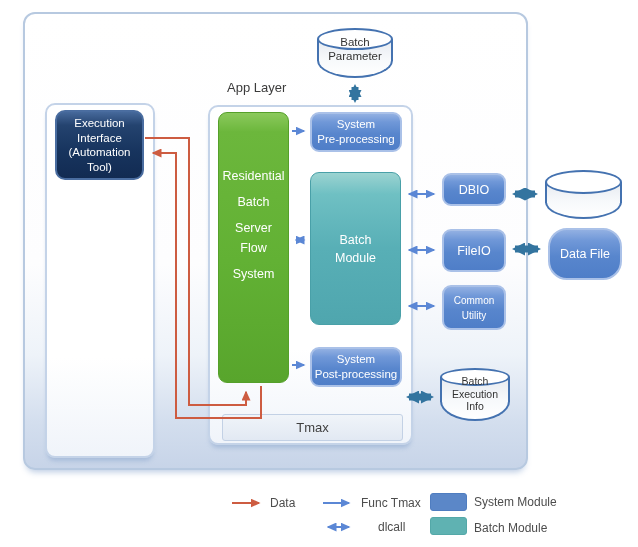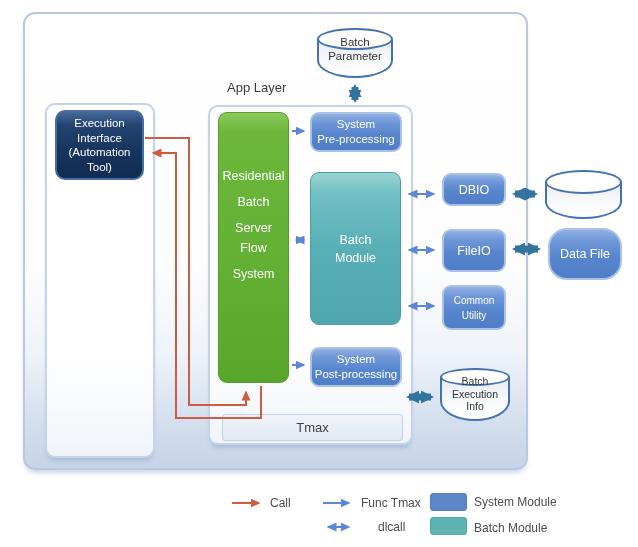--- a/index.html
+++ b/index.html
@@ -217,21 +217,21 @@
     <path d="M355,87 V100" fill="none" stroke="#33749f" stroke-width="7" marker-start="url(#m-teal)" marker-end="url(#m-teal)"></path>
     <path d="M515,194 H535" fill="none" stroke="#33749f" stroke-width="7" marker-start="url(#m-teal)" marker-end="url(#m-teal)"></path>
     <path d="M515,249 H538" fill="none" stroke="#33749f" stroke-width="7" marker-start="url(#m-teal)" marker-end="url(#m-teal)"></path>
     <path d="M409,397 H431" fill="none" stroke="#33749f" stroke-width="7" marker-start="url(#m-teal)" marker-end="url(#m-teal)"></path>
 
     <path d="M232,503 H259" fill="none" stroke="#cd5c41" stroke-width="2" marker-end="url(#m-orange)"></path>
     <path d="M323,503 H349" fill="none" stroke="#5b87d5" stroke-width="2" marker-end="url(#m-blue)"></path>
     <path d="M328,527 H349" fill="none" stroke="#5b87d5" stroke-width="2" marker-start="url(#m-blue)" marker-end="url(#m-blue)"></path>
   </svg>
 
-  <div class="legend-label lg-call">Call</div>
+  <div class="legend-label lg-call">Data</div>
   <div class="legend-label lg-func">Func Tmax</div>
   <div class="legend-label lg-dl">dlcall</div>
   <div class="swatch sw-shared"></div>
   <div class="legend-label lg-shared">System Module</div>
   <div class="swatch sw-batch"></div>
   <div class="legend-label lg-batch">Batch Module</div>
 
 </div>
 
 </body></html>

